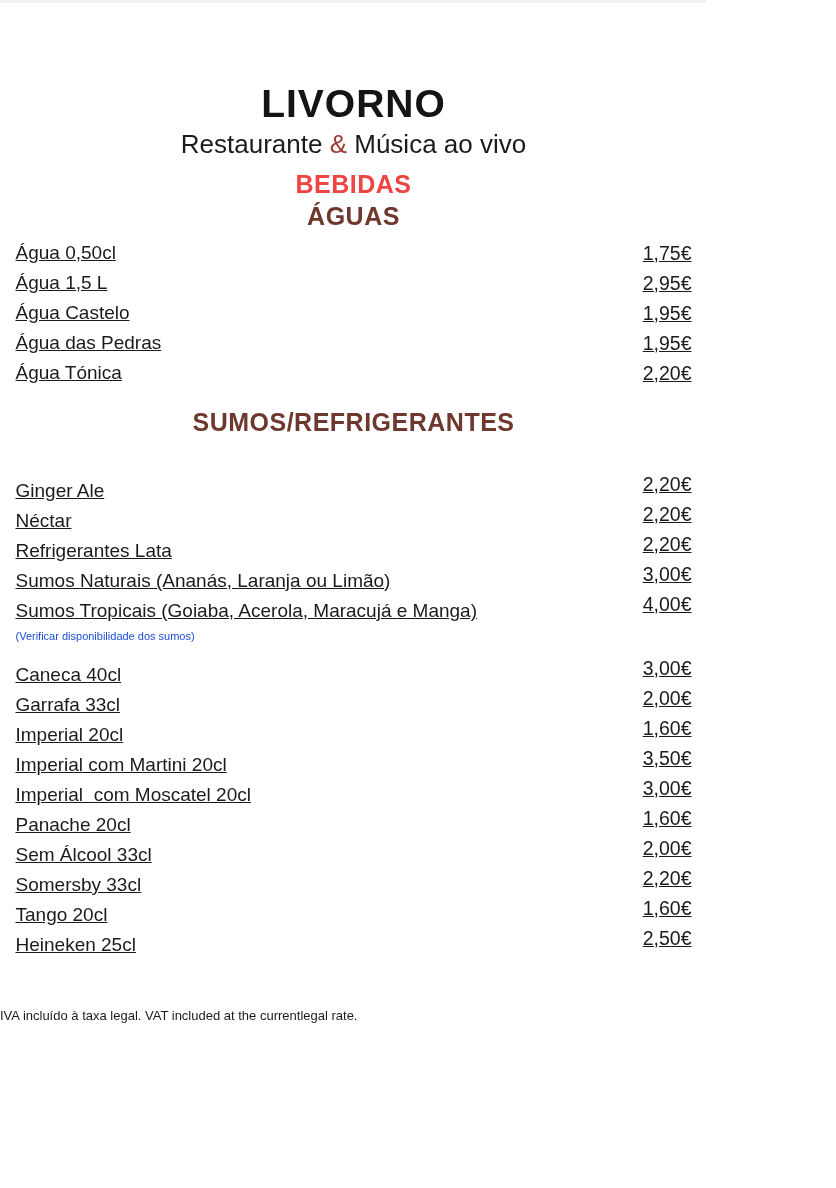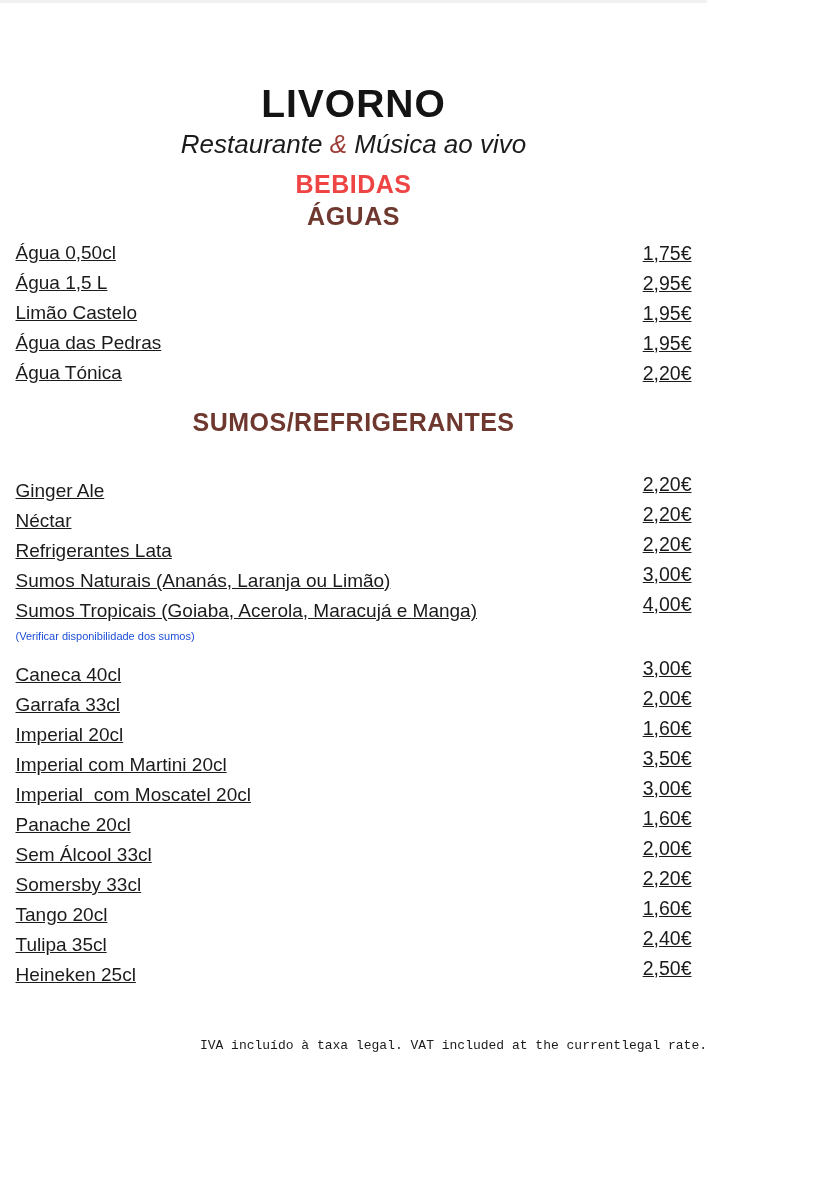--- a/index.html
+++ b/index.html
@@ -25,21 +25,20 @@
     font-weight: bold;
     letter-spacing: 1px;
     color: #141414;
   }
   .restaurant-subtitle {
     margin: 4px 0 0 0;
     font-size: 26px;
     line-height: 30px;
     font-weight: 400;
     color: #1b1b1b;
-    font-style: italic;
   }
   .amp { color: #9e3c36; }
   .menu-category {
     margin: 12px 0 0 0;
     font-size: 25px;
     line-height: 26px;
     font-weight: bold;
     letter-spacing: 0.5px;
     color: #ef4444;
   }
@@ -73,22 +72,21 @@
   .sec-1 .item-price, .sec-2 .item-price { position: relative; top: -7px; }
   .section-note {
     margin: 2px 0 16px 0;
     font-size: 11px;
     line-height: 16px;
     text-align: left;
     color: #1d4ed8;
   }
   footer {
     margin-top: 48px;
-    text-align: right;
-    font-family: Liberation Mono, monospace;
+    text-align: left;
   }
   .vat-notice {
     margin: 0;
     font-size: 13px;
     line-height: 16px;
     color: #1b1b1b;
   }
 </style>
 </head>
 <body>
@@ -108,21 +106,21 @@
         <div class="rows">
           <div class="row">
             <span class="item-label">Água 0,50cl</span>
             <span class="item-price">1,75€</span>
           </div>
           <div class="row">
             <span class="item-label">Água 1,5 L</span>
             <span class="item-price">2,95€</span>
           </div>
           <div class="row">
-            <span class="item-label">Limão Castelo</span>
+            <span class="item-label">Água Castelo</span>
             <span class="item-price">1,95€</span>
           </div>
           <div class="row">
             <span class="item-label">Água das Pedras</span>
             <span class="item-price">1,95€</span>
           </div>
           <div class="row">
             <span class="item-label">Água Tónica</span>
             <span class="item-price">2,20€</span>
           </div>
@@ -186,24 +184,20 @@
           </div>
           <div class="row">
             <span class="item-label">Somersby 33cl</span>
             <span class="item-price">2,20€</span>
           </div>
           <div class="row">
             <span class="item-label">Tango 20cl</span>
             <span class="item-price">1,60€</span>
           </div>
           <div class="row">
-            <span class="item-label">Tulipa 35cl</span>
-            <span class="item-price">2,40€</span>
-          </div>
-          <div class="row">
             <span class="item-label">Heineken 25cl</span>
             <span class="item-price">2,50€</span>
           </div>
         </div>
       </section>
     </main>
 
   <footer>
     <p class="vat-notice">IVA incluído à taxa legal. VAT included at the currentlegal rate.</p>
   </footer>

